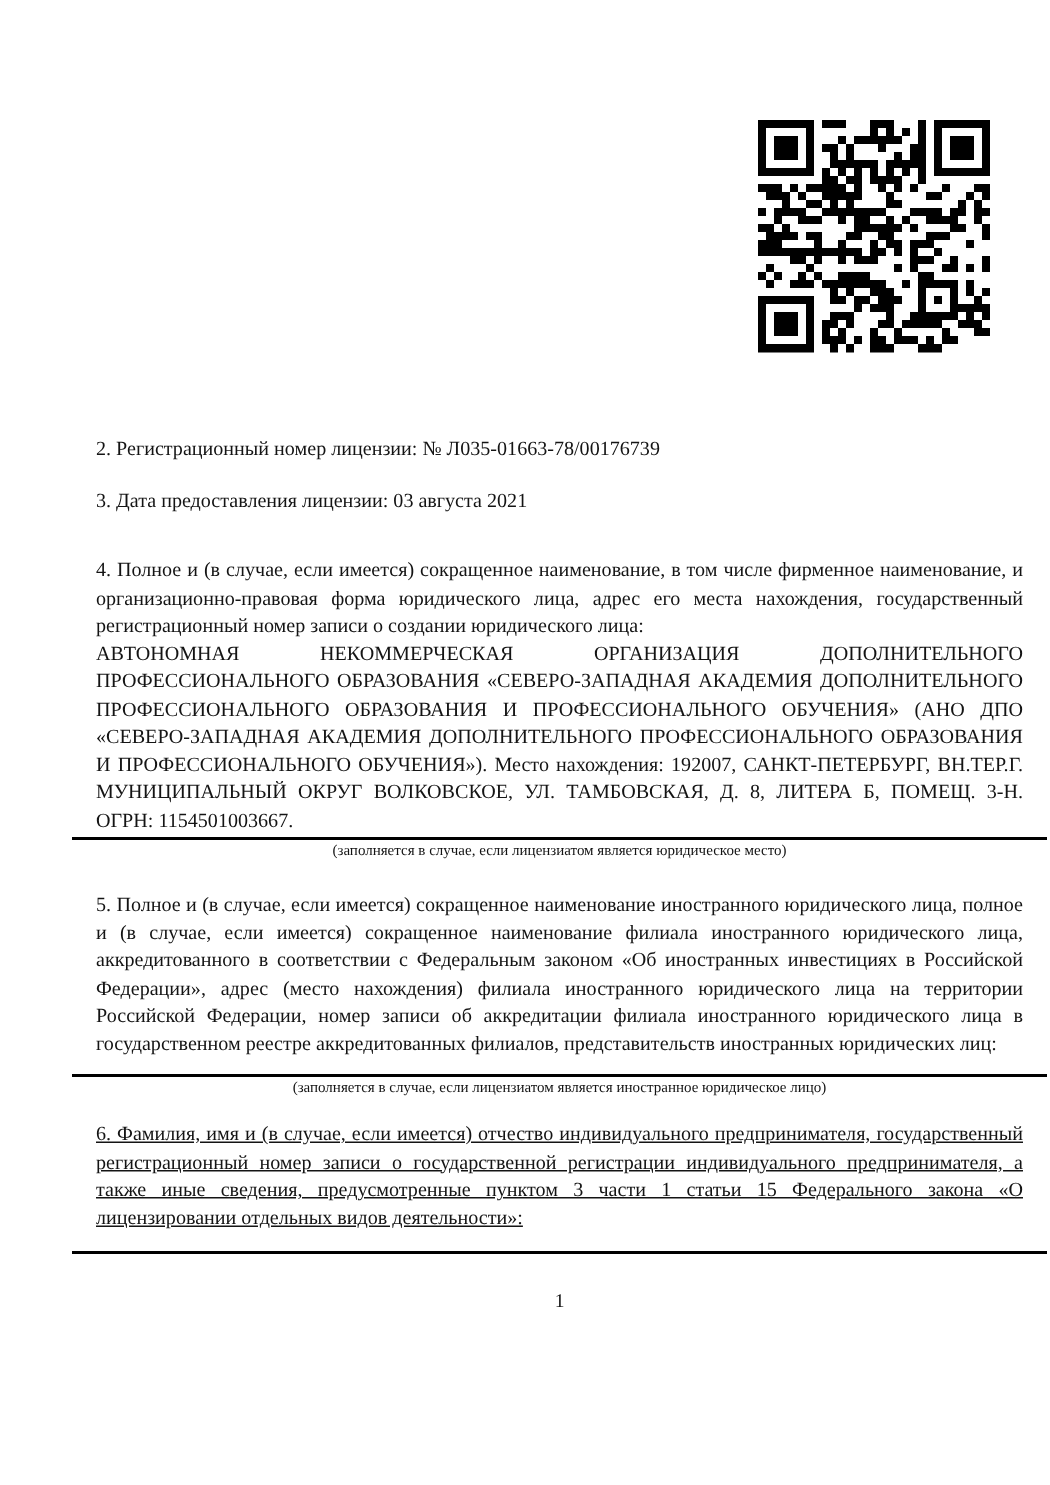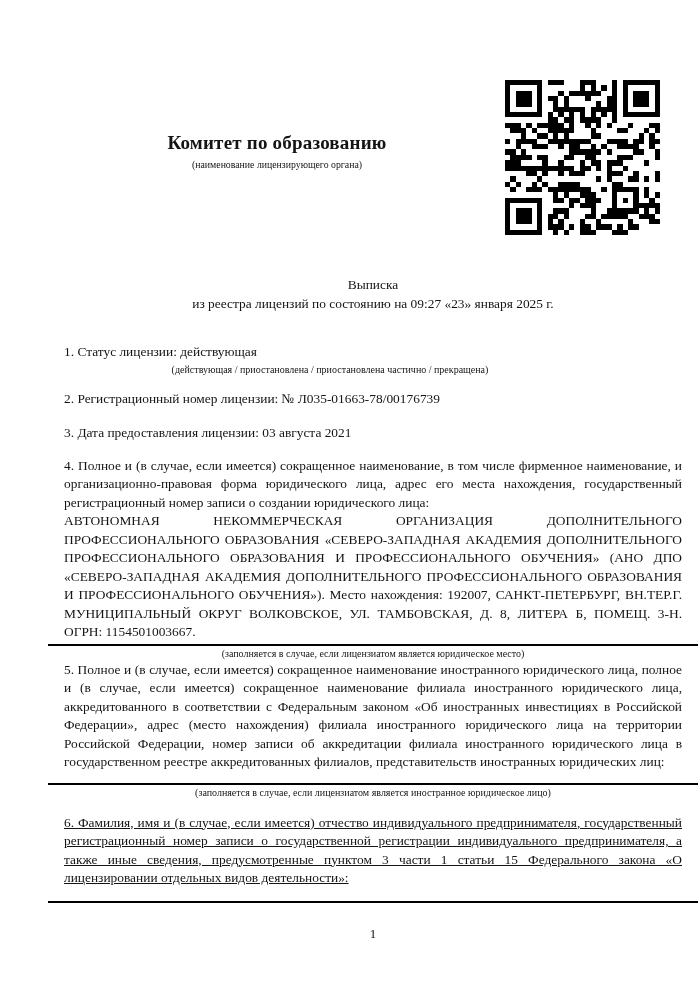--- a/index.html
+++ b/index.html
@@ -50,46 +50,42 @@
   .item-status { margin-top: 30px; }
   .cap {
     font-size: 10px;
     line-height: 13px;
     text-align: center;
     margin-top: 1px;
   }
   .cap-status { margin-right: 86px; }
   .item-regnum { margin-top: 14px; }
   .item-date { margin-top: 16px; font-family: Liberation Serif, serif; }
-  .item-legal { margin-top: 14px; }
-  .item-foreign { margin-top: 1px; }
+  .item-legal { margin-top: 28px; }
+  .item-foreign { margin-top: 20px; }
   .item-entrepreneur { margin-top: 15px; text-decoration: underline; }
   .rule {
     border: none;
     border-top: 2px solid #000000;
     height: 0;
     margin: 2px -16px 0 -16px;
   }
   .rule-gap { margin-top: 11px; }
   .rule-gap-lg { margin-top: 13px; }
   .page-number {
     text-align: center;
     margin-top: 22px;
     font-size: 13px;
   }
 </style>
 </head>
 <body>
 
 <div class="page">
 
-  <div class="authority-block">
-    <div class="authority-name">Комитет по образованию</div>
-    <div class="authority-caption">(наименование лицензирующего органа)</div>
-  </div>
 
   <svg id="qr-svg" class="qr" viewBox="0 0 29 29" shape-rendering="crispEdges">
       <g fill="#000000">
         <rect x="0" y="0" width="1" height="1"></rect>
         <rect x="1" y="0" width="1" height="1"></rect>
         <rect x="2" y="0" width="1" height="1"></rect>
         <rect x="3" y="0" width="1" height="1"></rect>
         <rect x="4" y="0" width="1" height="1"></rect>
         <rect x="5" y="0" width="1" height="1"></rect>
         <rect x="6" y="0" width="1" height="1"></rect>
@@ -502,29 +498,21 @@
         <rect x="15" y="28" width="1" height="1"></rect>
         <rect x="16" y="28" width="1" height="1"></rect>
         <rect x="20" y="28" width="1" height="1"></rect>
         <rect x="21" y="28" width="1" height="1"></rect>
         <rect x="22" y="28" width="1" height="1"></rect>
       </g>
     </svg>
 
   <div class="content">
 
-    <div class="doc-title">
-      <div>Выписка</div>
-      <div>из реестра лицензий по состоянию на 09:27 «23» января 2025 г.</div>
-    </div>
-
-    <div class="item-status">
-      <div>1. Статус лицензии: действующая</div>
-      <div class="cap cap-status">(действующая / приостановлена / приостановлена частично / прекращена)</div>
-    </div>
+
 
     <div class="item-regnum">2. Регистрационный номер лицензии: № Л035-01663-78/00176739</div>
 
     <div class="item-date">3. Дата предоставления лицензии: 03 августа 2021</div>
 
     <div class="item-legal">
       <div class="para">4. Полное и (в случае, если имеется) сокращенное наименование, в том числе фирменное наименование, и организационно-правовая форма юридического лица, адрес его места нахождения, государственный регистрационный номер записи о создании юридического лица:</div>
       <div class="para">АВТОНОМНАЯ НЕКОММЕРЧЕСКАЯ ОРГАНИЗАЦИЯ ДОПОЛНИТЕЛЬНОГО ПРОФЕССИОНАЛЬНОГО ОБРАЗОВАНИЯ «СЕВЕРО-ЗАПАДНАЯ АКАДЕМИЯ ДОПОЛНИТЕЛЬНОГО ПРОФЕССИОНАЛЬНОГО ОБРАЗОВАНИЯ И ПРОФЕССИОНАЛЬНОГО ОБУЧЕНИЯ» (АНО ДПО «СЕВЕРО-ЗАПАДНАЯ АКАДЕМИЯ ДОПОЛНИТЕЛЬНОГО ПРОФЕССИОНАЛЬНОГО ОБРАЗОВАНИЯ И ПРОФЕССИОНАЛЬНОГО ОБУЧЕНИЯ»). Место нахождения: 192007, САНКТ-ПЕТЕРБУРГ, ВН.ТЕР.Г. МУНИЦИПАЛЬНЫЙ ОКРУГ ВОЛКОВСКОЕ, УЛ. ТАМБОВСКАЯ, Д. 8, ЛИТЕРА Б, ПОМЕЩ. 3-Н. ОГРН: 1154501003667.</div>
       <div class="rule"></div>
       <div class="cap">(заполняется в случае, если лицензиатом является юридическое место)</div>

